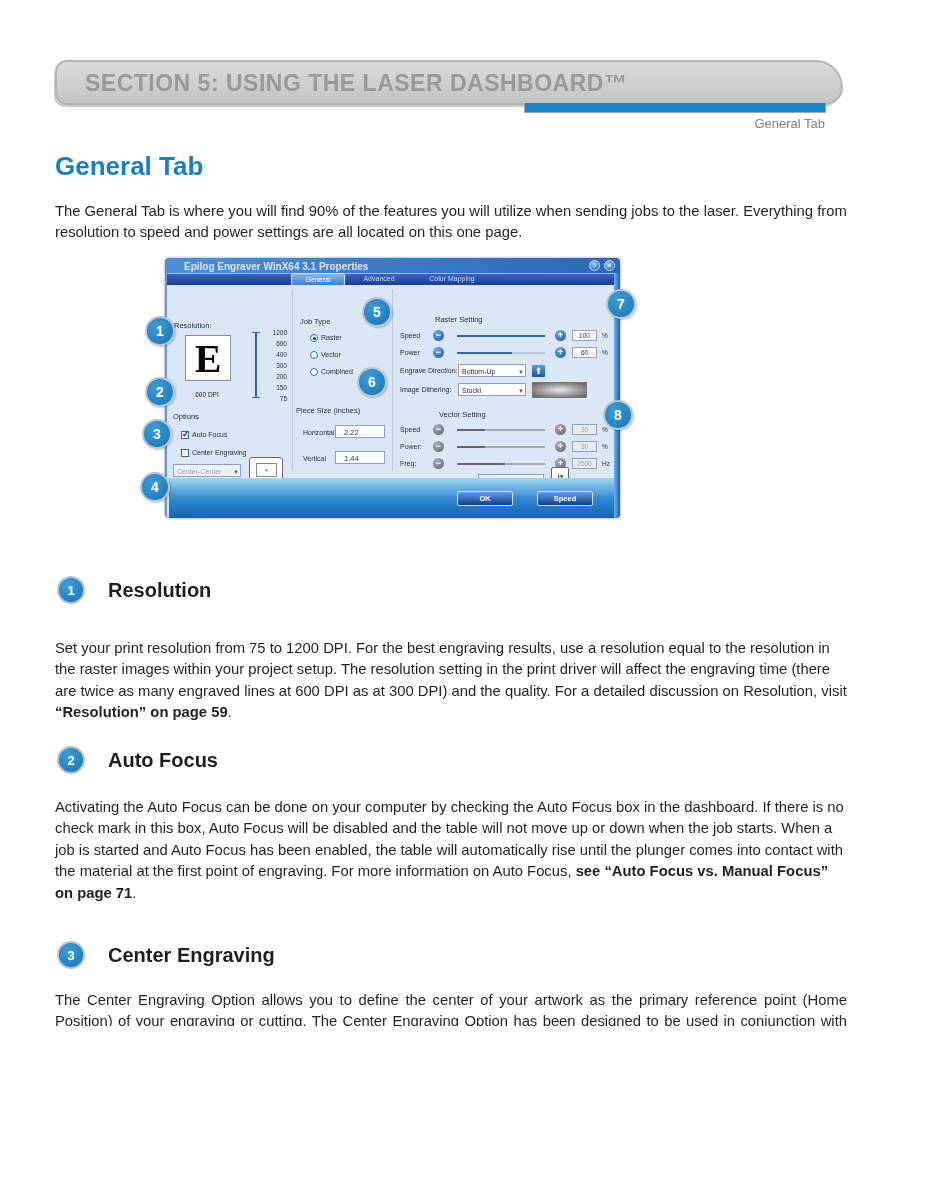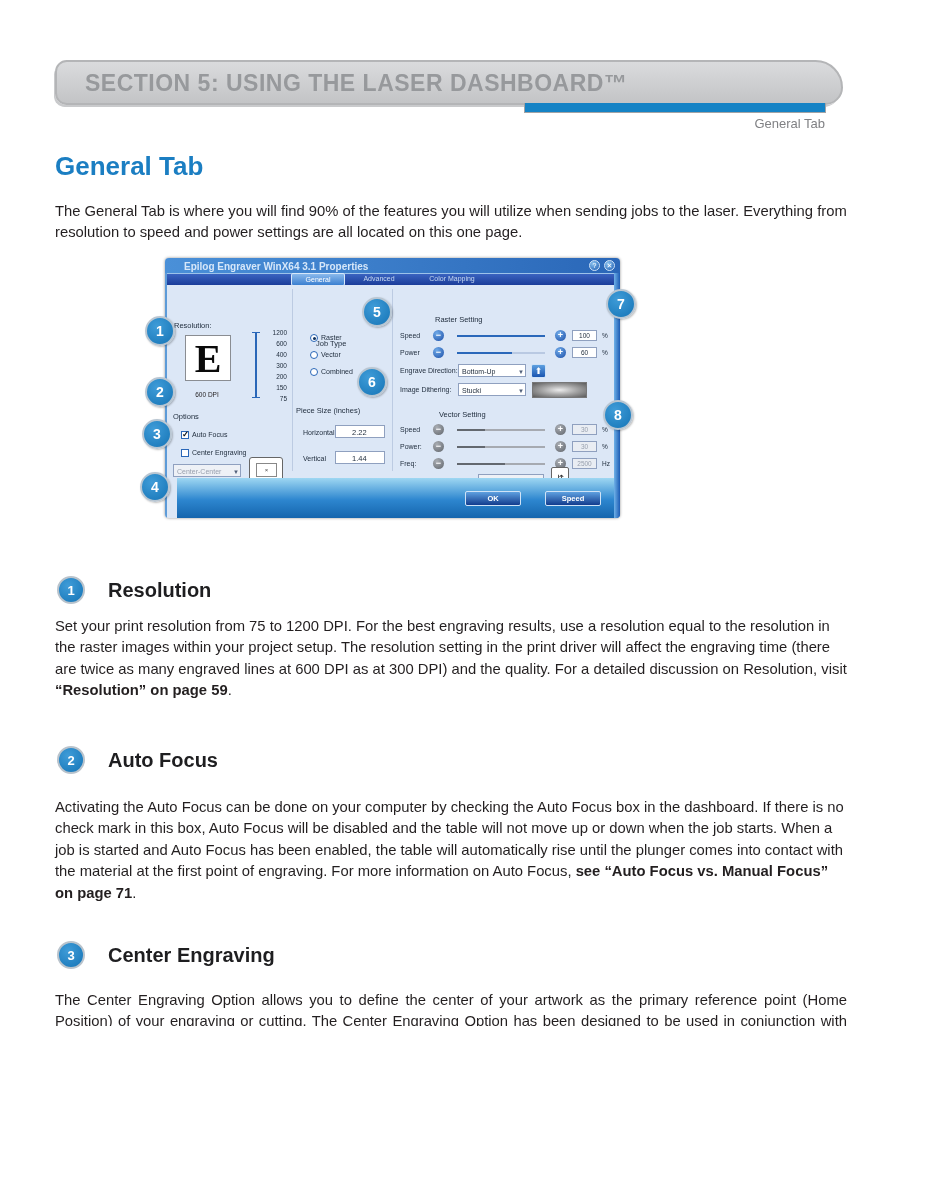--- a/index.html
+++ b/index.html
@@ -77,21 +77,21 @@
             width:3px; height:3px; border-radius:50%; background:#10325e; }
   .dim { color:#98a0ae; }
   .dim .cb-box { border-color:#9aa4b5; }
 
   .dd { position:absolute; height:13px; background:#fff; border:1px solid #8fa0bf;
         font-size:7px; line-height:11px; padding:1px 10px 0 3px; color:#1d2a3a; }
   .dd .dd-arrow { position:absolute; right:1px; top:2px; font-size:6px; color:#51607a; }
   .dd.dim { background:#eef1f6; color:#98a0ae; }
 
   .fld { position:absolute; height:13px; background:#fff; border:1px solid #8fa0bf;
-         font-size:7.5px; line-height:11px; padding:1px 0 0 16px; color:#1d2a3a; }
+         font-size:7.5px; line-height:11px; padding:1px 0 0 8px; color:#1d2a3a; }
 
   .srow { position:absolute; left:235px; width:215px; height:12px; }
   .srow .slbl { left:0; top:2px; }
   .cbtn { position:absolute; left:33px; top:0; width:11px; height:11px; border-radius:50%;
           background:radial-gradient(circle at 35% 30%, #6faae8, #1c4fa8);
           color:#fff; font-size:9px; line-height:10px; text-align:center; font-weight:bold; }
   .cbtn.pl { left:155px; }
   .trk { position:absolute; left:57px; top:5px; width:88px; height:2px; background:#b9c9e2; }
   .trk .fill { position:absolute; left:0; top:0; height:2px; background:#2a68ba; }
   .vbox { position:absolute; left:172px; top:0; width:25px; height:11px; background:#fff;
@@ -109,21 +109,21 @@
             border:1px solid #777;
             background:radial-gradient(ellipse at center, #ececec 0%, #a8a8a8 45%, #5c5c5c 100%); }
   .pos-icon { position:absolute; left:84px; top:172px; width:34px; height:26px; background:#fff;
               border:1px solid #666; border-radius:3px; }
   .pos-inner { position:absolute; left:6px; top:5px; width:21px; height:14px; border:1px solid #888;
                font-size:6px; text-align:center; line-height:13px; color:#444; }
   .sort-icon { position:absolute; left:386px; top:182px; width:18px; height:24px; background:#fff;
                border:1px solid #666; border-radius:2px; font-size:10px; text-align:center;
                line-height:22px; color:#333; }
 
-  .dlg-bottom { left:12px; top:220px; width:455px; height:40px;
+  .dlg-bottom { left:4px; top:220px; width:455px; height:40px;
                 background:linear-gradient(#9ed7f2, #2d86cf 55%, #1565ad); }
   .dlg-btn { position:absolute; top:13px; width:56px; height:15px;
              background:linear-gradient(#5ea0e0,#123c8e);
              border:1px solid #cfe3f7; border-radius:2px; color:#fff; font-size:7.5px;
              font-weight:bold; text-align:center; line-height:13px; }
 
   .callout { position:absolute; width:30px; height:30px; border-radius:50%;
              background:radial-gradient(circle at 38% 32%, #3f9cd8, #1574b6);
              border:2px solid #b9c6d2; color:#fff; font-weight:bold; font-size:14px;
              text-align:center; line-height:27px; box-shadow:1px 1px 2px rgba(0,0,0,.25); z-index:5; }
@@ -195,21 +195,21 @@
       </div>
       <div class="cb checked" style="left:16px; top:198px;">
         <span class="cb-box"></span>
         <span>Send to Laser</span>
       </div>
       <div class="cb" style="left:16px; top:210px;">
         <span class="cb-box"></span>
         <span>Send to Manager</span>
       </div>
 
-      <div class="glbl" style="left:151px; top:32px;margin-top:22px;">Job Type</div>
+      <div class="glbl" style="left:135px; top:32px;">Job Type</div>
       <div class="rd selected" style="left:145px; top:48px;">
         <span class="rd-dot"></span>
         <span>Raster</span>
       </div>
       <div class="rd" style="left:145px; top:65px;">
         <span class="rd-dot"></span>
         <span>Vector</span>
       </div>
       <div class="rd" style="left:145px; top:82px;">
         <span class="rd-dot"></span>
@@ -320,21 +320,21 @@
   <div class="callout" style="left:145px; top:377px;">2</div>
   <div class="callout" style="left:142px; top:419px;">3</div>
   <div class="callout" style="left:140px; top:472px;">4</div>
   <div class="callout" style="left:362px; top:297px;">5</div>
   <div class="callout" style="left:357px; top:367px;">6</div>
   <div class="callout" style="left:606px; top:289px;">7</div>
   <div class="callout" style="left:603px; top:400px;">8</div>
 
   <div class="abs sec-circle" style="left:57px; top:576px;">1</div>
   <div class="abs sec-h" style="left:108px; top:579px;">Resolution</div>
-  <div class="abs para" style="top:616px;">
+  <div class="abs para" style="top:638px;">
     <span>Set your print resolution from 75 to 1200 DPI. For the best engraving results, use a resolution equal to the resolution in the raster images within your project setup. The resolution setting in the print driver will affect the engraving time (there are twice as many engraved lines at 600 DPI as at 300 DPI) and the quality. For a detailed discussion on Resolution, visit </span><b>“Resolution” on page 59</b><span>.</span>
   </div>
 
   <div class="abs sec-circle" style="left:57px; top:746px;">2</div>
   <div class="abs sec-h" style="left:108px; top:749px;">Auto Focus</div>
   <div class="abs para" style="top:797px;">
     <span>Activating the Auto Focus can be done on your computer by checking the Auto Focus box in the dashboard. If there is no check mark in this box, Auto Focus will be disabled and the table will not move up or down when the job starts. When a job is started and Auto Focus has been enabled, the table will automatically rise until the plunger comes into contact with the material at the first point of engraving. For more information on Auto Focus, </span><b>see “Auto Focus vs. Manual Focus” on page 71</b><span>.</span>
   </div>
 
   <div class="abs sec-circle" style="left:57px; top:941px;">3</div>

